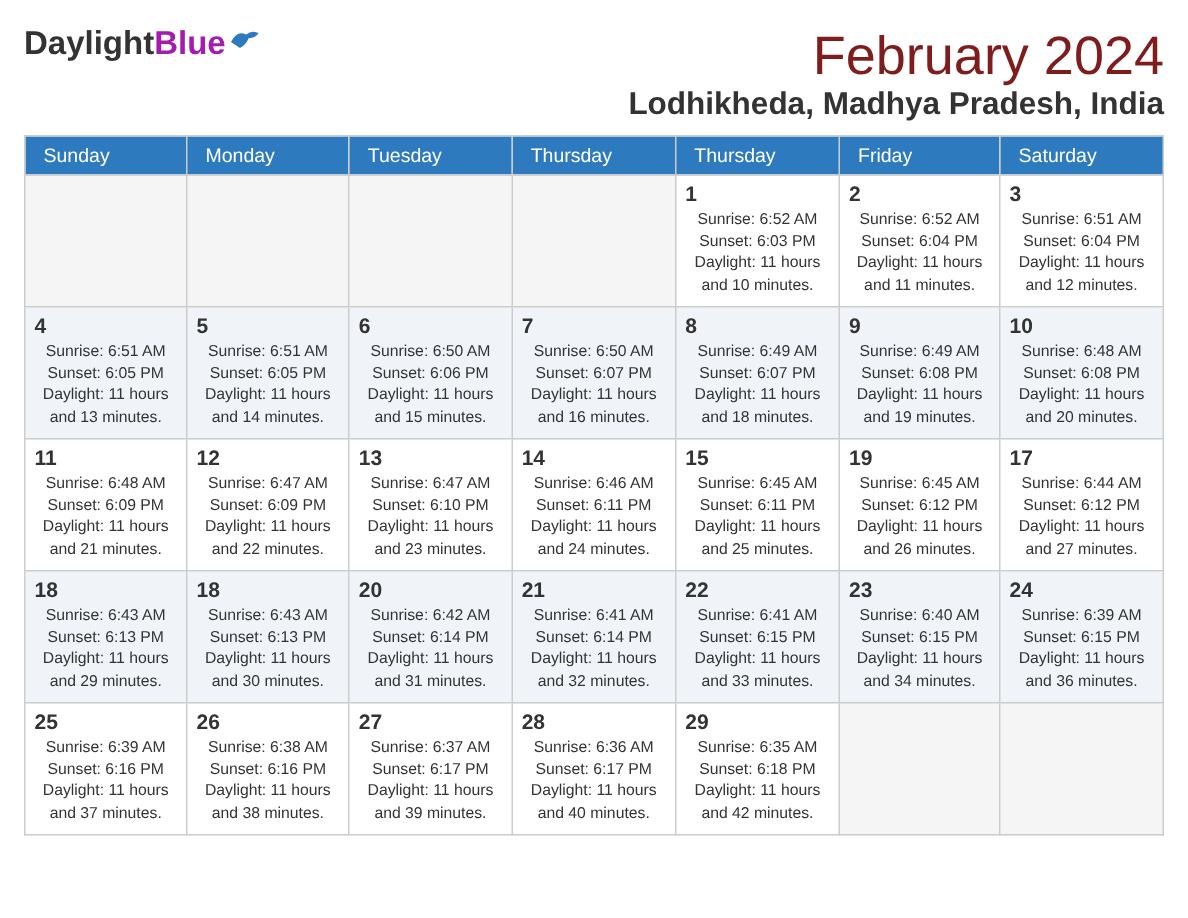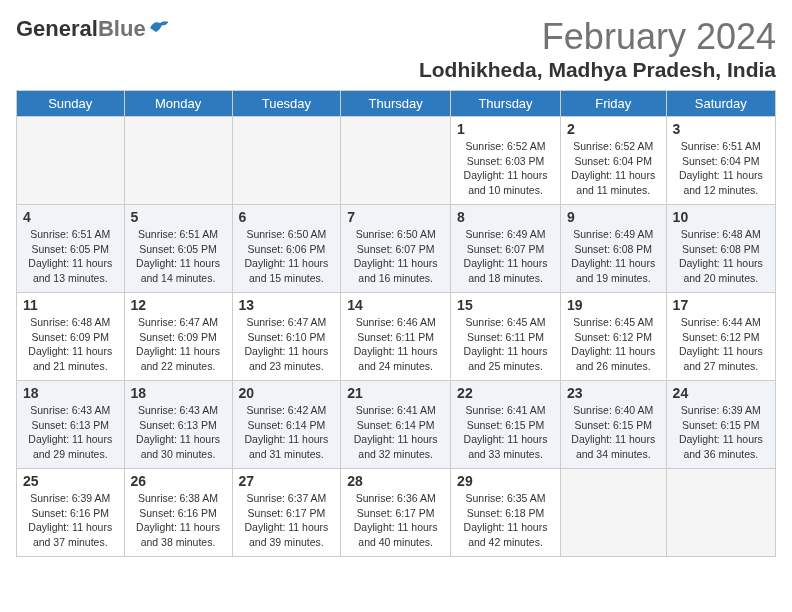--- a/index.html
+++ b/index.html
@@ -24,37 +24,37 @@
     .logo-line {
       display: flex;
       align-items: center;
     }
     .title-block {
       text-align: right;
     }
     .month-title {
       font-size: 36px;
       font-weight: normal;
-      color: #737373;
+      color: #7f1d1d;
     }
     .location {
       font-size: 21px;
       color: #333;
       font-weight: bold;
     }
     .calendar {
       width: 100%;
       border-collapse: collapse;
       font-size: 11px;
     }
     .calendar th {
       background-color: #2e7abf;
       color: #fff;
-      text-align: center;
-      padding: 5px 22px;
+      text-align: left;
+      padding: 5px 12px;
       font-size: 13px;
       font-weight: normal;
       border: 1px solid #ccc;
     }
     .calendar td {
       border: 1px solid #ccc;
       vertical-align: top;
       padding: 4px 6px;
       width: 113px;
       height: 88px;
@@ -85,21 +85,21 @@
     .row-even td:not(.empty) { background: #eef3f8; }
     .row-odd td:not(.empty) { background: #fff; }
   </style>
 </head>
 <body>
 
 <div class="header">
   <div class="logo">
     <div class="logo-line">
       <span style="font-size:22px;font-weight:bold;color:#333;">
-        <span style="color:#333;">General</span><span style="color:#737373;">Blue</span>
+        <span style="color:#333;">Daylight</span><span style="color:#a21caf;">Blue</span>
       </span>
       <svg width="22" height="18" viewBox="0 0 22 18" style="margin-left:2px;margin-top:-4px;">
         <path d="M2,10 Q6,2 12,5 Q16,2 20,4 Q18,8 14,7 Q12,12 8,14 Z" fill="#2e7abf"></path>
         <path d="M14,7 Q18,6 20,4" stroke="#2e7abf" stroke-width="1" fill="none"></path>
       </svg>
     </div>
   </div>
   <div class="title-block">
     <div class="month-title">February 2024</div>
     <div class="location">Lodhikheda, Madhya Pradesh, India</div>

